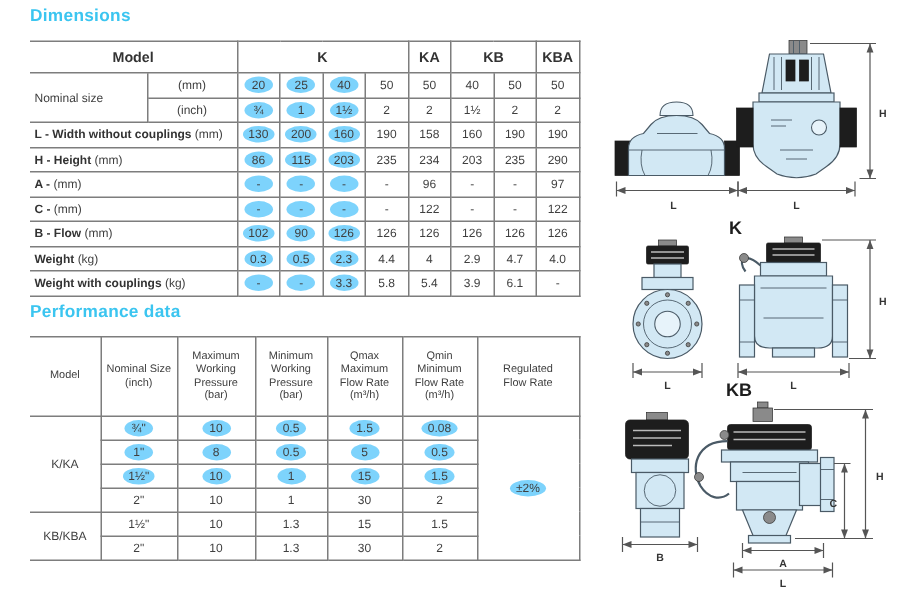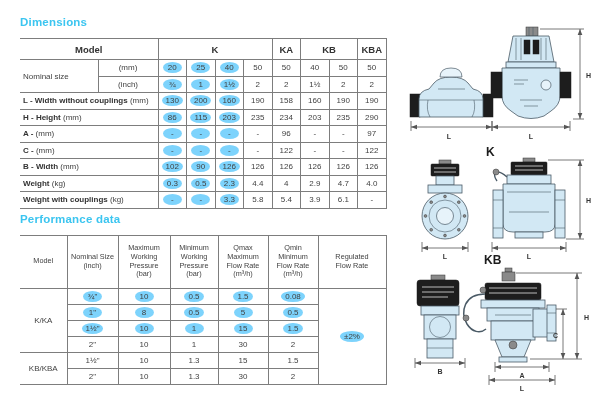--- a/index.html
+++ b/index.html
@@ -1,18 +1,18 @@
 <!DOCTYPE html>
 <html><head>
 <meta charset="utf-8">
 <style>
   html,body{margin:0;padding:0}
   body{width:600px;height:406px;background:#fff;position:relative;overflow:hidden;
        font-family:"Liberation Sans",sans-serif;color:#3f3f3f;}
-  .left-pane{position:absolute;left:20px;top:12px;width:366px;}
+  .left-pane{position:absolute;left:20px;top:1px;width:366px;}
   h2.sec-title{color:#3bc5f0;font-size:11.5px;font-weight:bold;margin:4px 0 10px 0;letter-spacing:.2px;}
   h2.sec-title.perf{}
   table{border-collapse:collapse;width:366px;table-layout:fixed;}
   td,th{border:1px solid #7d7d7d;font-size:8px;text-align:center;vertical-align:middle;
         padding:0;height:15.5px;overflow:hidden;font-weight:normal;}
   tr > :first-child{border-left:none;}
   .dim th{font-size:9.5px;font-weight:bold;height:20px;color:#333;}
   .dim .lbl{text-align:left;padding-left:3px;}
   .dim .lbl b{font-weight:bold;color:#333;}
   .perf-t th{font-size:7.3px;line-height:8.6px;white-space:pre-line;height:52px;color:#3f3f3f;}
@@ -119,21 +119,21 @@
       <td><span class="hl">-</span></td>
       <td><span class="hl">-</span></td>
       <td><span class="hl">-</span></td>
       <td>-</td>
       <td>122</td>
       <td>-</td>
       <td>-</td>
       <td>122</td>
     </tr>
     <tr>
-      <td colspan="2" class="lbl"><b>B - Width</b> <span>(mm)</span></td>
+      <td colspan="2" class="lbl"><b>B - Flow</b> <span>(mm)</span></td>
       <td><span class="hl">102</span></td>
       <td><span class="hl">90</span></td>
       <td><span class="hl">126</span></td>
       <td>126</td>
       <td>126</td>
       <td>126</td>
       <td>126</td>
       <td>126</td>
     </tr>
     <tr>

